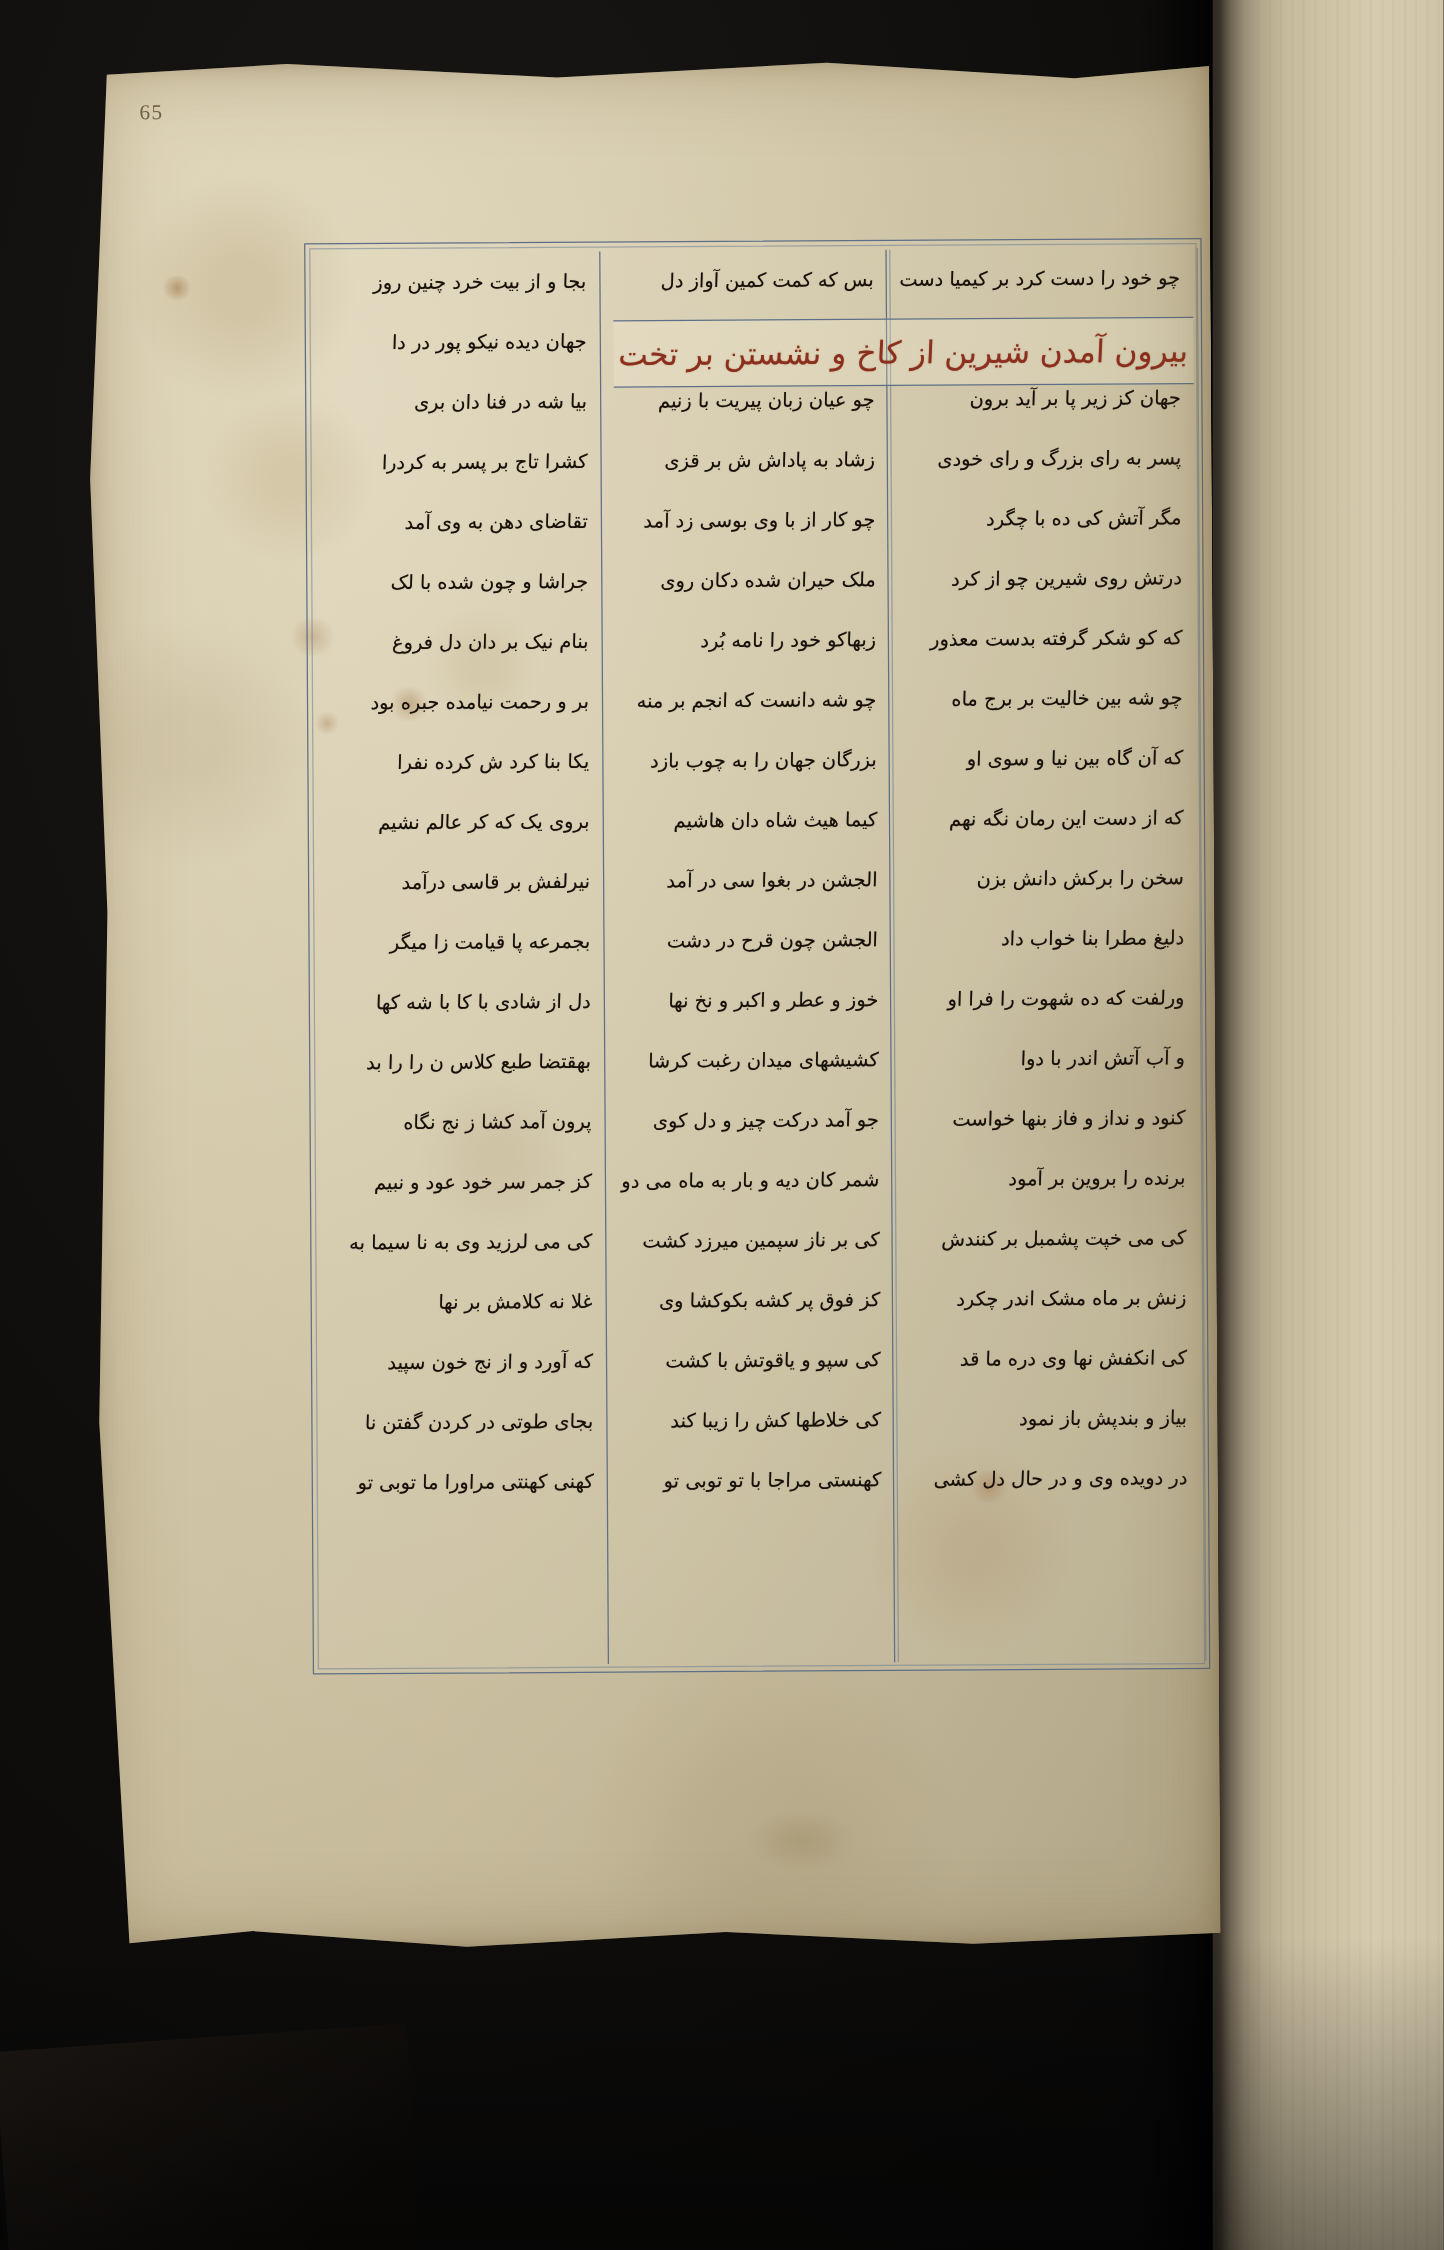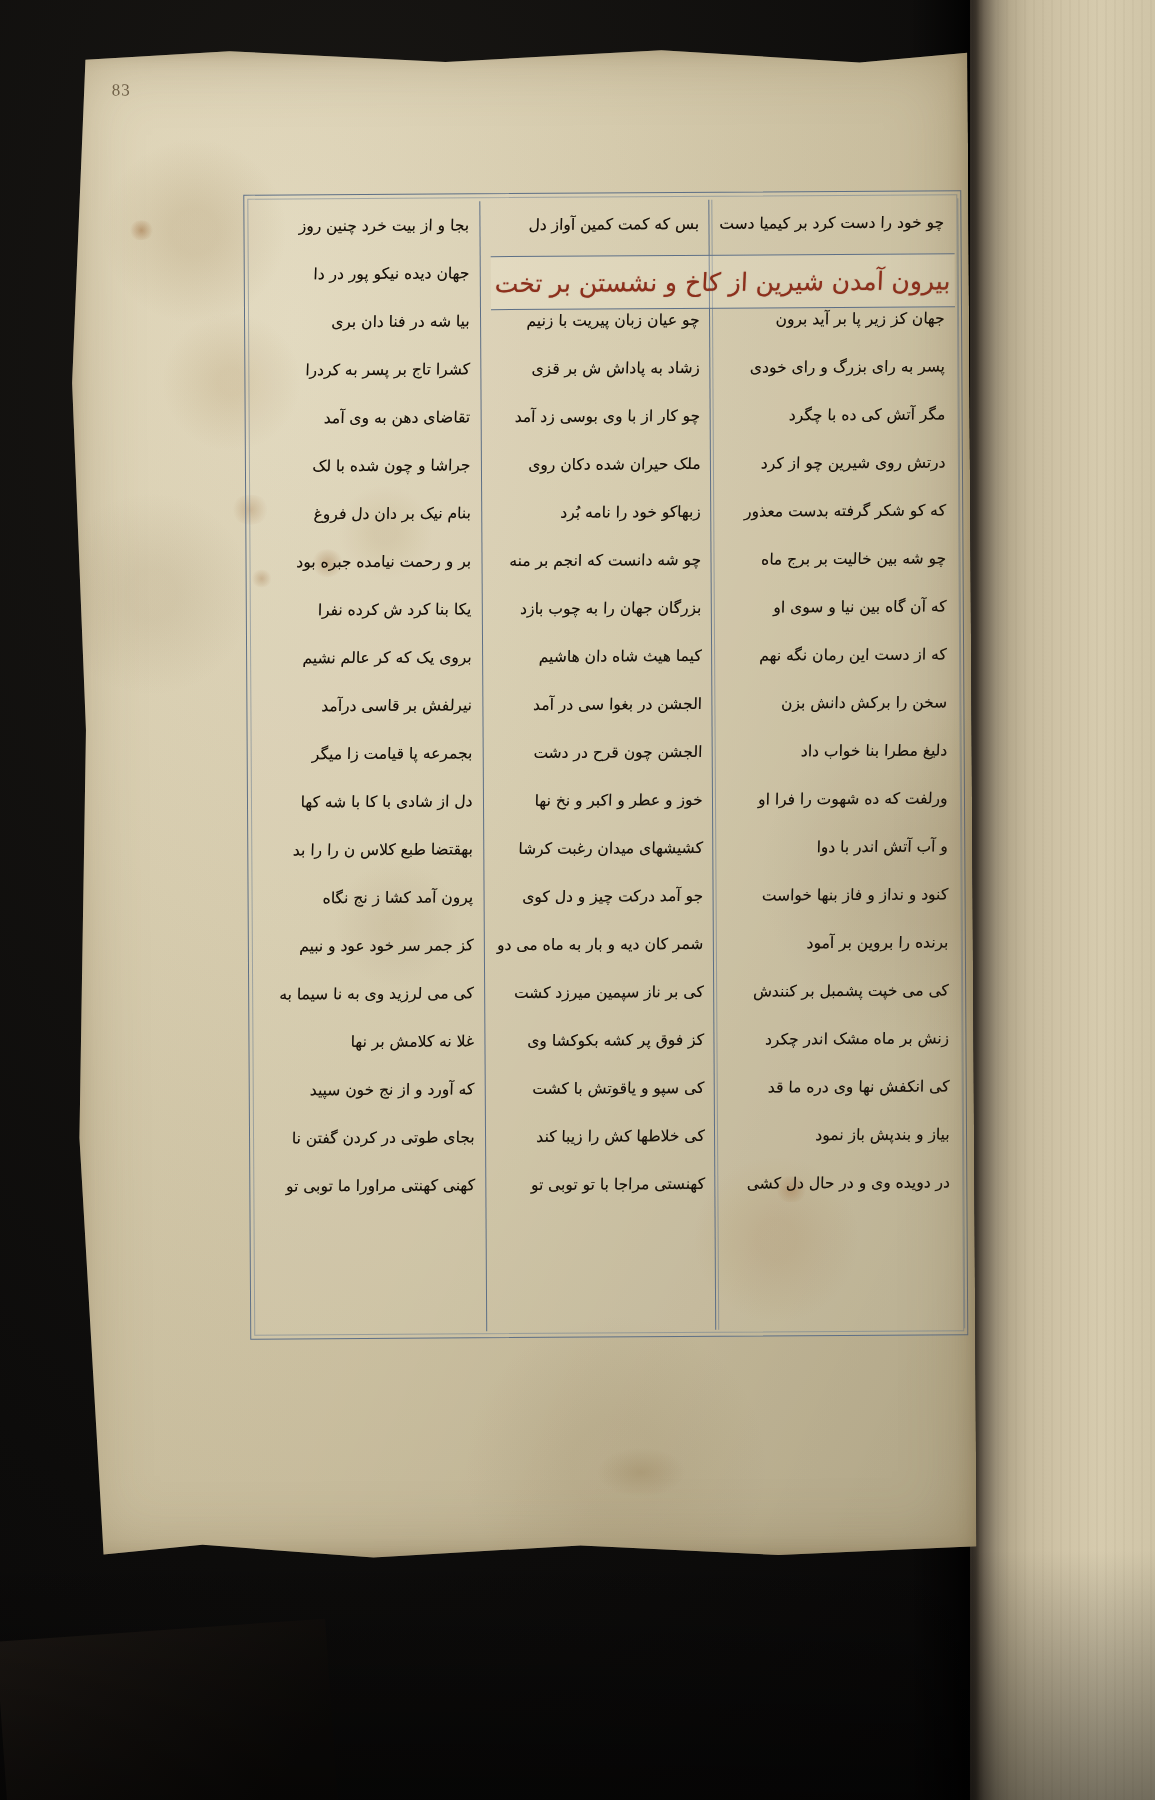--- a/index.html
+++ b/index.html
@@ -229,21 +229,21 @@
 <div id="page-root">
 
   <div class="gutter-page">
     <div class="gutter-edge-lines"></div>
   </div>
   <div class="gutter-shadow"></div>
 
   <div class="folio">
     <div class="folio-grain"></div>
 
-    <div class="folio-number">83</div>
+    <div class="folio-number">65</div>
 
     <div class="stain" style="left:60px;top:170px;width:26px;height:20px;background:radial-gradient(circle,rgba(150,95,45,0.45),rgba(150,95,45,0) 70%);"></div>
     <div class="stain" style="left:160px;top:445px;width:40px;height:30px;background:radial-gradient(circle,rgba(150,100,50,0.30),rgba(150,100,50,0) 70%);"></div>
     <div class="stain" style="left:240px;top:500px;width:34px;height:28px;background:radial-gradient(circle,rgba(145,95,45,0.38),rgba(145,95,45,0) 70%);"></div>
     <div class="stain" style="left:180px;top:520px;width:22px;height:18px;background:radial-gradient(circle,rgba(150,100,50,0.34),rgba(150,100,50,0) 70%);"></div>
     <div class="stain" style="left:700px;top:1130px;width:34px;height:26px;background:radial-gradient(circle,rgba(150,95,45,0.40),rgba(150,95,45,0) 70%);"></div>
     <div class="stain" style="left:520px;top:1400px;width:90px;height:50px;background:radial-gradient(ellipse,rgba(130,100,55,0.22),rgba(130,100,55,0) 70%);"></div>
 
     <div class="text-block">
 

